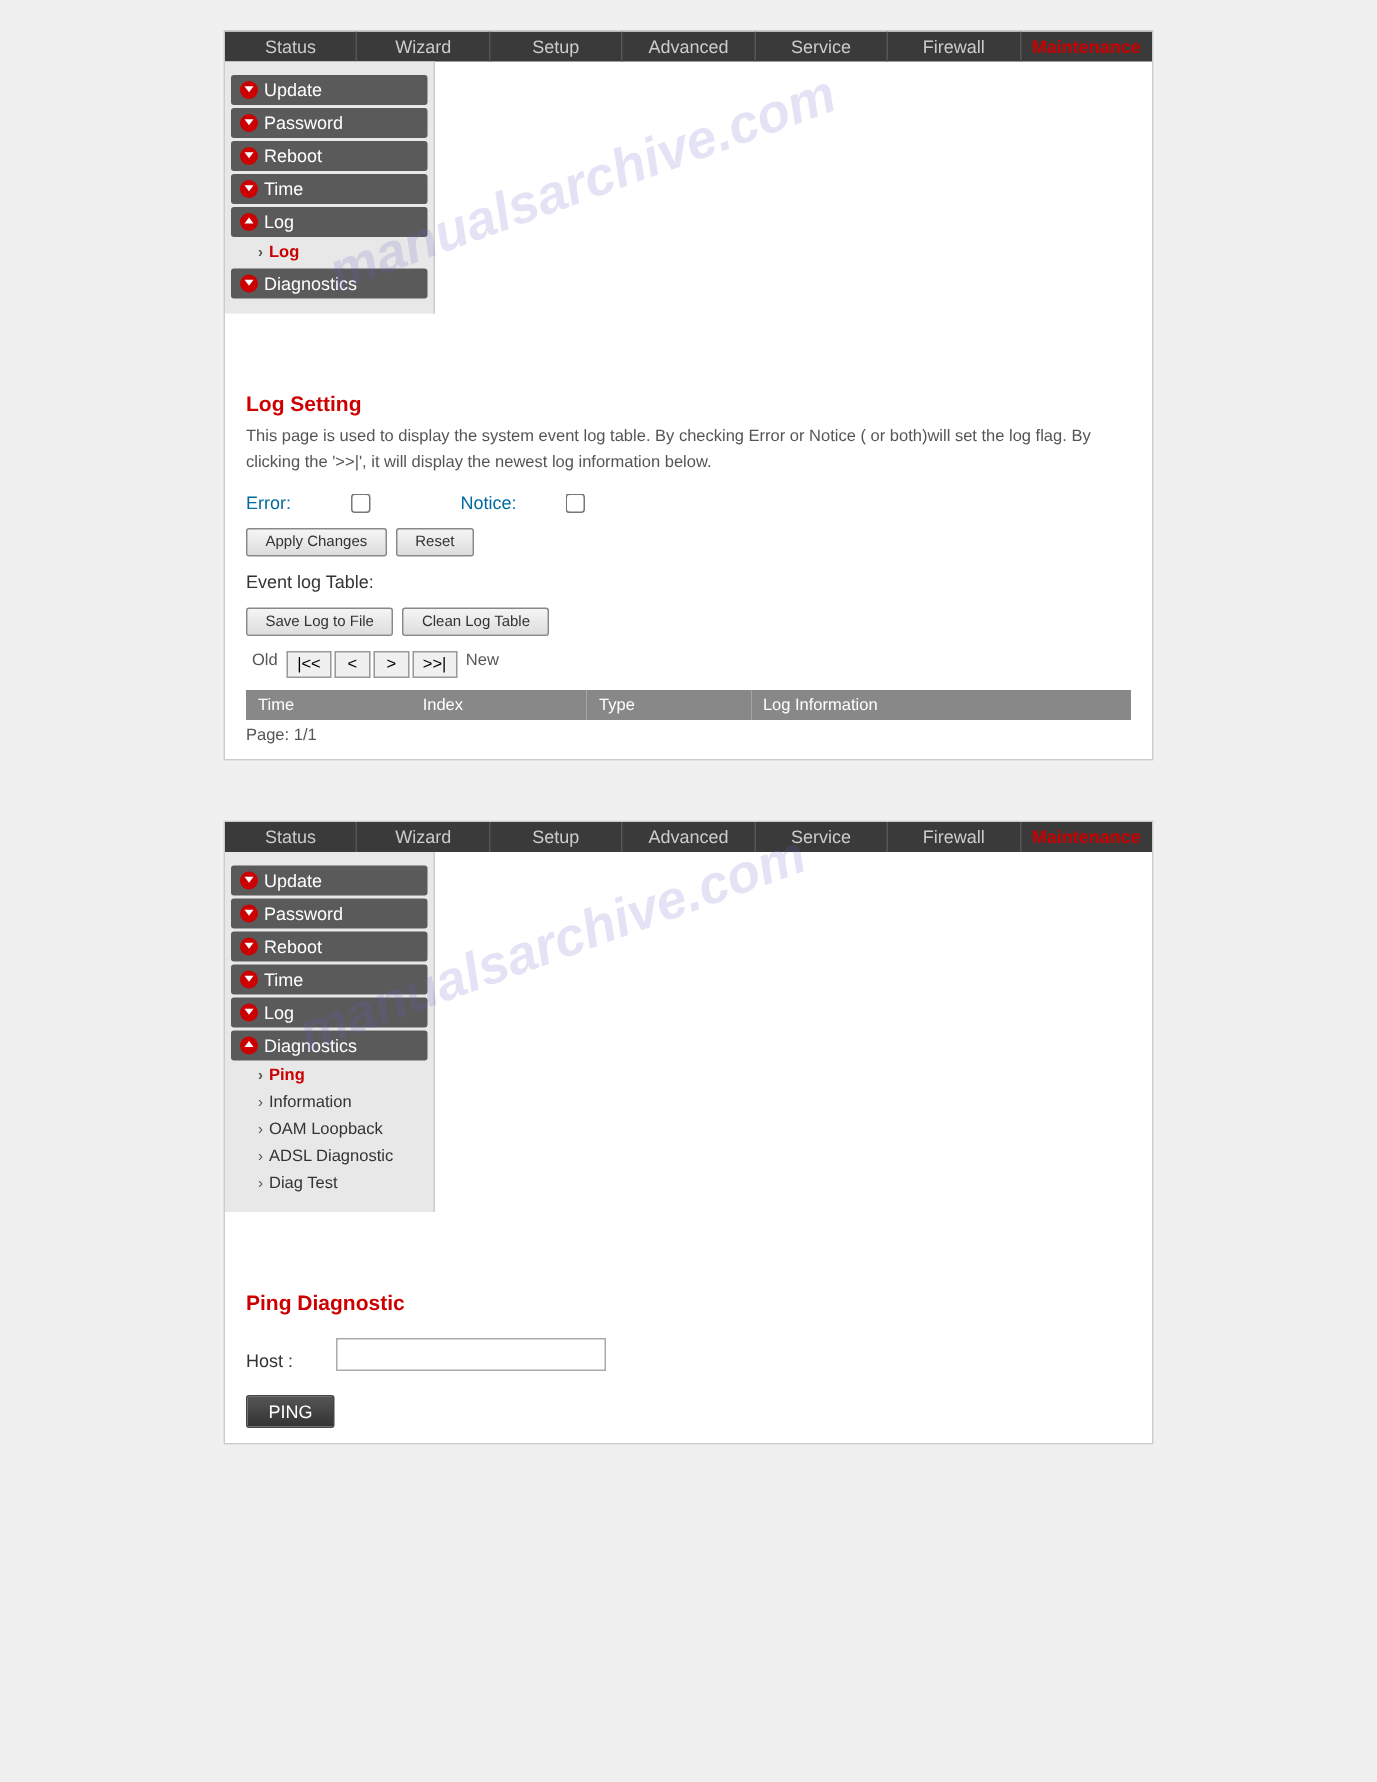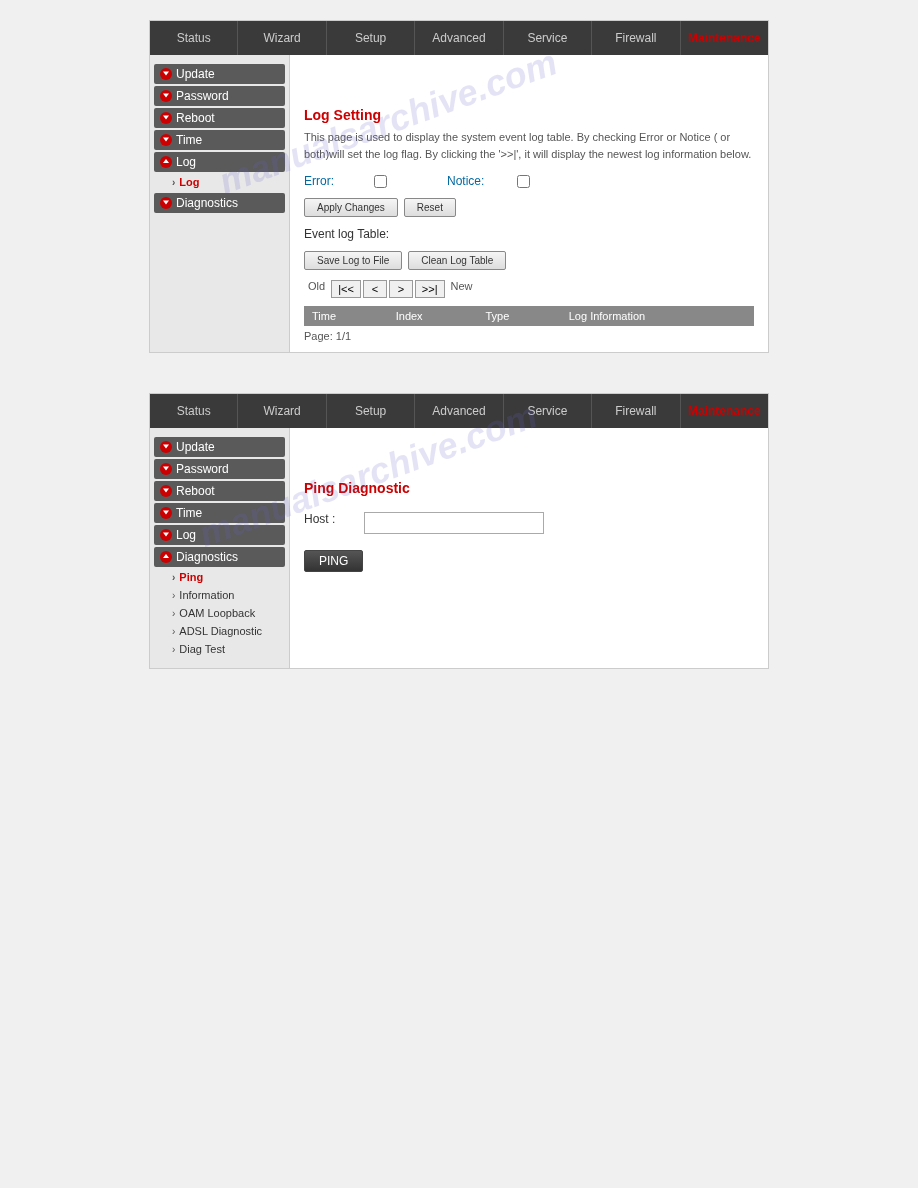--- a/index.html
+++ b/index.html
@@ -22,21 +22,21 @@
     .panel {
       width: 620px;
       background: #fff;
       border: 1px solid #ccc;
     }
 
     
     .nav-bar {
       display: flex;
       background: #3a3a3a;
-      height: 34px;
+      height: 20px;
     }
     .nav-item {
       flex: 1;
       display: flex;
       align-items: center;
       justify-content: center;
       color: #ccc;
       font-size: 12px;
       cursor: pointer;
       border-right: 1px solid #555;
@@ -44,20 +44,21 @@
     .nav-item:last-child { border-right: none; }
     .nav-item.active {
       color: #cc0000;
       font-weight: bold;
     }
 
     
     .content-area {
       display: flex;
       min-height: 240px;
+      flex-direction: column;
     }
 
     
     .sidebar {
       width: 140px;
       background: #e8e8e8;
       border-right: 1px solid #ccc;
       padding: 8px 0;
     }
     .sidebar-group {
@@ -210,21 +211,21 @@
     }
     .log-page-info {
       font-size: 11px;
       color: #555;
       margin-top: 4px;
     }
 
     
     .ping-form-row {
       display: flex;
-      align-items: flex-start;
+      align-items: flex-end;
       margin: 16px 0;
     }
     .ping-label {
       width: 60px;
       font-size: 12px;
       color: #333;
     }
     .ping-input {
       width: 180px;
       height: 22px;

